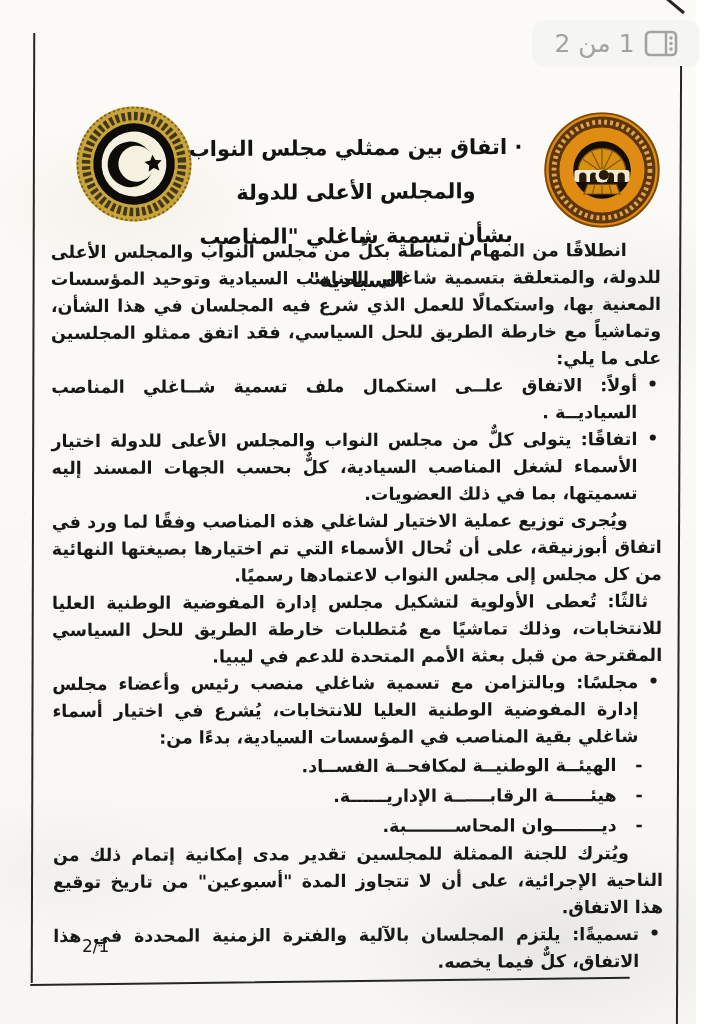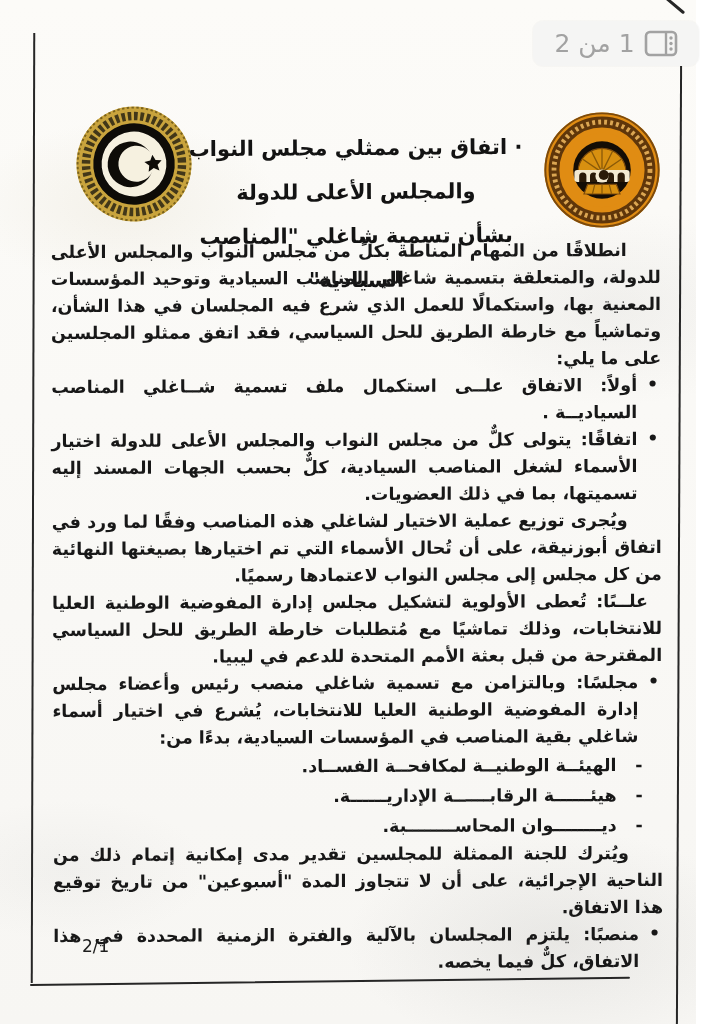--- a/index.html
+++ b/index.html
@@ -125,24 +125,24 @@
   <div class="title-block">
     <div>· اتفاق بين ممثلي مجلس النواب والمجلس الأعلى للدولة</div>
     <div>بشأن تسمية شاغلي "المناصب السيادية"</div>
   </div>
 
   <div class="doc-body">
       <div class="para plain">انطلاقًا من المهام المناطة بكلٍّ من مجلس النواب والمجلس الأعلى للدولة، والمتعلقة بتسمية شاغلي المناصب السيادية وتوحيد المؤسسات المعنية بها، واستكمالًا للعمل الذي شرع فيه المجلسان في هذا الشأن، وتماشياً مع خارطة الطريق للحل السياسي، فقد اتفق ممثلو المجلسين على ما يلي:</div>
       <div class="para bullet"><span class="label">أولاً: </span>الاتفاق علــى استكمال ملف تسمية شــاغلي المناصب السياديــة .</div>
       <div class="para bullet"><span class="label">اتفاقًا: </span>يتولى كلٌّ من مجلس النواب والمجلس الأعلى للدولة اختيار الأسماء لشغل المناصب السيادية، كلٌّ بحسب الجهات المسند إليه تسميتها، بما في ذلك العضويات.</div>
       <div class="para plain">ويُجرى توزيع عملية الاختيار لشاغلي هذه المناصب وفقًا لما ورد في اتفاق أبوزنيقة، على أن تُحال الأسماء التي تم اختيارها بصيغتها النهائية من كل مجلس إلى مجلس النواب لاعتمادها رسميًا.</div>
-      <div class="para labeled"><span class="label">علــىًا: </span>تُعطى الأولوية لتشكيل مجلس إدارة المفوضية الوطنية العليا للانتخابات، وذلك تماشيًا مع مُتطلبات خارطة الطريق للحل السياسي المقترحة من قبل بعثة الأمم المتحدة للدعم في ليبيا.</div>
+      <div class="para labeled"><span class="label">ثالثًا: </span>تُعطى الأولوية لتشكيل مجلس إدارة المفوضية الوطنية العليا للانتخابات، وذلك تماشيًا مع مُتطلبات خارطة الطريق للحل السياسي المقترحة من قبل بعثة الأمم المتحدة للدعم في ليبيا.</div>
       <div class="para bullet"><span class="label">مجلسًا: </span>وبالتزامن مع تسمية شاغلي منصب رئيس وأعضاء مجلس إدارة المفوضية الوطنية العليا للانتخابات، يُشرع في اختيار أسماء شاغلي بقية المناصب في المؤسسات السيادية، بدءًا من:</div>
       <div class="para dash">الهيئــة الوطنيــة لمكافحــة الفســاد.</div>
       <div class="para dash">هيئــــــة الرقابــــــة الإداريــــــة.</div>
       <div class="para dash">ديــــــــوان المحاســــــــبة.</div>
       <div class="para plain">ويُترك للجنة الممثلة للمجلسين تقدير مدى إمكانية إتمام ذلك من الناحية الإجرائية، على أن لا تتجاوز المدة "أسبوعين" من تاريخ توقيع هذا الاتفاق.</div>
-      <div class="para bullet"><span class="label">منصبًا: </span>يلتزم المجلسان بالآلية والفترة الزمنية المحددة في هذا الاتفاق، كلٌّ فيما يخصه.</div>
+      <div class="para bullet"><span class="label">تسميةًا: </span>يلتزم المجلسان بالآلية والفترة الزمنية المحددة في هذا الاتفاق، كلٌّ فيما يخصه.</div>
     </div>
 
   <div class="page-num">2/1</div>
 
 </div>
 
 </body></html>

